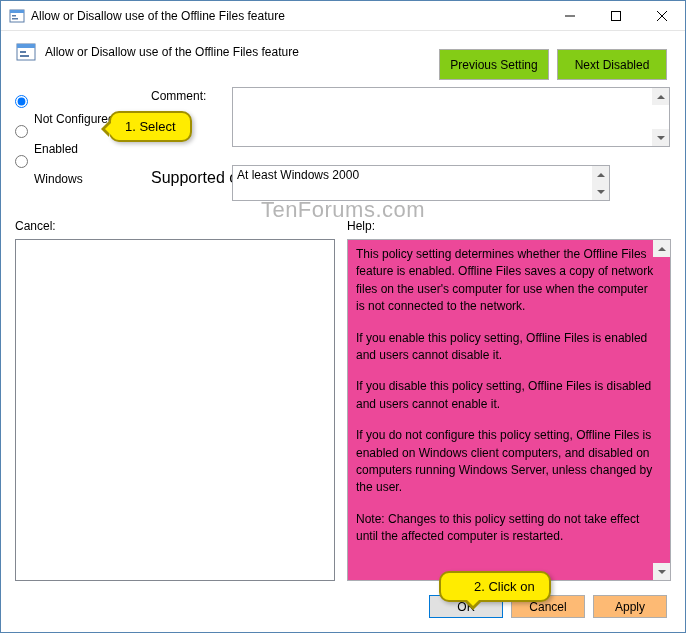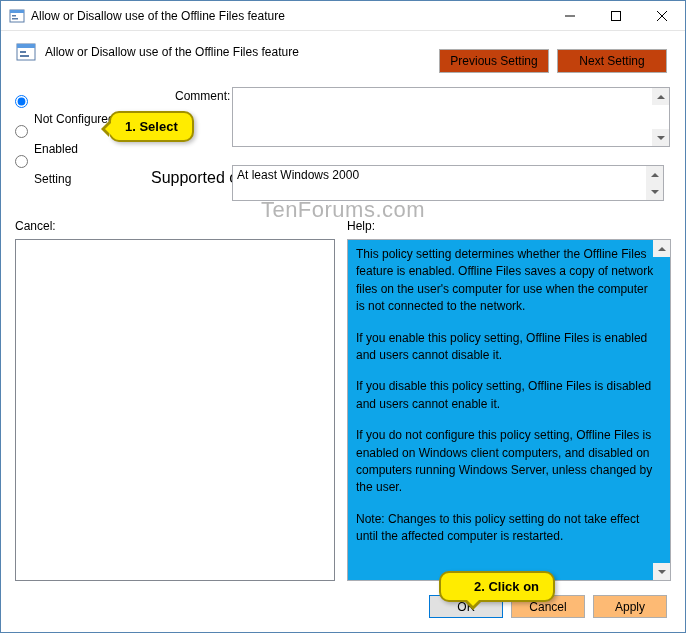--- a/index.html
+++ b/index.html
@@ -6,47 +6,47 @@
   body { margin: 0; background: #fff; width: 686px; height: 633px; position: relative; overflow: hidden; border: 1px solid #5584b1; }
   .titlebar { height: 30px; background: #fff; display: flex; align-items: center; border-bottom: 1px solid #e5e5e5; }
   .titlebar .app-icon { width: 16px; height: 16px; margin-left: 8px; margin-right: 6px; }
   .titlebar .title { font-size: 12px; color: #000; flex: 1; }
   .titlebar .win-btn { width: 46px; height: 30px; display: flex; align-items: center; justify-content: center; }
   .titlebar .win-btn svg { display: block; }
   .subheader { display: flex; align-items: center; padding: 10px 14px 4px 14px; }
   .subheader .sub-icon { width: 22px; height: 22px; margin-right: 8px; }
   .subheader .subtitle { font-size: 12px; color: #000; flex: 1; }
   .nav-btns { position: absolute; top: 48px; right: 18px; display: flex; gap: 8px; }
-  .nav-btns button { font-size: 12px; height: 24px; width: 110px; background: #c2410c; border: 1px solid #adadad; cursor: pointer; }
+  .nav-btns button { font-size: 12px; height: 31px; width: 110px; background: #84cc16; border: 1px solid #adadad; cursor: pointer; }
   .config-section { position: absolute; left: 14px; top: 88px; }
   .radio-row { display: flex; align-items: center; height: 24px; margin-bottom: 6px; }
   .radio-row input[type=radio] { margin: 0 6px 0 0; width: 13px; height: 13px; }
   .radio-row label { font-size: 12px; margin-top: 36px; }
-  .comment-label { position: absolute; left: 174px; top: 88px; font-size: 12px; }
+  .comment-label { position: absolute; left: 150px; top: 88px; font-size: 12px; }
   .comment-box { position: absolute; left: 231px; top: 86px; width: 438px; height: 60px; border: 1px solid #abadb3; background: #fff; }
   .comment-box .scroll-up, .comment-box .scroll-down { position: absolute; right: 0; width: 17px; height: 17px; background: #f0f0f0; display: flex; align-items: center; justify-content: center; }
   .comment-box .scroll-up { top: 0; }
   .comment-box .scroll-down { bottom: 0; }
   .supported-label { position: absolute; left: 150px; top: 168px; font-size: 16px; }
-  .supported-box { position: absolute; left: 231px; top: 164px; width: 432px; height: 36px; border: 1px solid #abadb3; background: #fff; padding: 2px 4px; font-size: 12px; }
+  .supported-box { position: absolute; left: 231px; top: 164px; width: 378px; height: 36px; border: 1px solid #abadb3; background: #fff; padding: 2px 4px; font-size: 12px; }
   .supported-box .scroll-up, .supported-box .scroll-down { position: absolute; right: 0; width: 17px; height: 17px; background: #f0f0f0; display: flex; align-items: center; justify-content: center; }
   .supported-box .scroll-up { top: 0; }
   .supported-box .scroll-down { bottom: 0; }
   .options-label { position: absolute; left: 14px; top: 218px; font-size: 12px; }
   .help-label { position: absolute; left: 346px; top: 218px; font-size: 12px; }
   .options-box { position: absolute; left: 14px; top: 238px; width: 320px; height: 342px; border: 1px solid #828790; background: #fff; }
-  .help-box { position: absolute; left: 346px; top: 238px; width: 324px; height: 342px; border: 1px solid #abadb3; background: #0ea5e9; padding: 6px 16px 6px 8px; font-size: 12px; line-height: 1.45; }
+  .help-box { position: absolute; left: 346px; top: 238px; width: 324px; height: 342px; border: 1px solid #abadb3; background: #ec4899; padding: 6px 16px 6px 8px; font-size: 12px; line-height: 1.45; }
   .help-box p { margin: 0 0 14px 0; }
   .help-box .scroll-up, .help-box .scroll-down { position: absolute; right: 0; width: 17px; height: 17px; background: #f0f0f0; display: flex; align-items: center; justify-content: center; }
   .help-box .scroll-up { top: 0; }
   .help-box .scroll-down { bottom: 0; }
   .bottom-buttons { position: absolute; right: 18px; bottom: 14px; display: flex; gap: 8px; }
   .bottom-buttons button { font-size: 12px; width: 74px; height: 23px; background: #fdba74; border: 1px solid #adadad; cursor: pointer; }
   .bottom-buttons button.default { border: 1px solid #0078d7; background: #e1e1e1; }
-  .callout { position: absolute; background: #ffec00; border: 2px solid #a08f00; border-radius: 10px; font-size: 13px; font-weight: bold; padding: 6px 14px; box-shadow: 2px 2px 4px rgba(0,0,0,.25); z-index: 50; }
+  .callout { position: absolute; background: #ffec00; border: 2px solid #a08f00; border-radius: 10px; font-size: 13px; font-weight: normal; padding: 6px 14px; box-shadow: 2px 2px 4px rgba(0,0,0,.25); z-index: 50; }
   .callout.c1 { left: 108px; top: 110px; }
   .callout.c2 { left: 438px; top: 570px; z-index: 60; padding-left: 33px; }
   .callout.c1::before { content: ""; position: absolute; left: -18px; top: 8px; border: 8px solid transparent; border-right-color: #a08f00; }
   .callout.c1::after { content: ""; position: absolute; left: -14px; top: 8px; border: 8px solid transparent; border-right-color: #ffec00; }
   .callout.c2::before { content: ""; position: absolute; left: 24px; bottom: -18px; border: 8px solid transparent; border-top-color: #a08f00; }
   .callout.c2::after { content: ""; position: absolute; left: 24px; bottom: -14px; border: 8px solid transparent; border-top-color: #ffec00; }
   .chev { width: 0; height: 0; border-left: 4px solid transparent; border-right: 4px solid transparent; }
   .chev.up { border-bottom: 4px solid #606060; }
   .chev.down { border-top: 4px solid #606060; }
   .watermark { position: absolute; left: 50%; top: 196px; transform: translateX(-50%); font-size: 22px; color: rgba(120,120,120,.55); letter-spacing: .5px; font-weight: 400; pointer-events: none; text-shadow: 0 1px 0 rgba(255,255,255,.6); z-index: 40; }
@@ -89,35 +89,35 @@
         <rect x="2" y="3" width="18" height="4" fill="#5a9ae0"></rect>
         <rect x="5" y="10" width="6" height="2" fill="#5a7ca8"></rect>
         <rect x="5" y="14" width="9" height="2" fill="#5a7ca8"></rect>
       </svg>
   </span>
   <span class="subtitle">Allow or Disallow use of the Offline Files feature</span>
 </div>
 
 <div class="nav-btns">
   <button>Previous Setting</button>
-  <button>Next Setting</button>
+  <button>Next Disabled</button>
 </div>
 
 <div class="config-section">
   <div class="radio-row">
     <input type="radio" name="cfg" id="r1" checked="" style="">
     <label for="r1">Not Configured</label>
   </div>
   <div class="radio-row">
     <input type="radio" name="cfg" id="r2" style="">
     <label for="r2">Enabled</label>
   </div>
   <div class="radio-row">
     <input type="radio" name="cfg" id="r3" style="">
-    <label for="r3">Setting</label>
+    <label for="r3">Windows</label>
   </div>
 </div>
 
 <div class="comment-label">Comment:</div>
 <div class="comment-box">
   <div class="scroll-up">
       <div class="chev up"></div>
     </div>
   <div class="scroll-down">
       <div class="chev down"></div>

